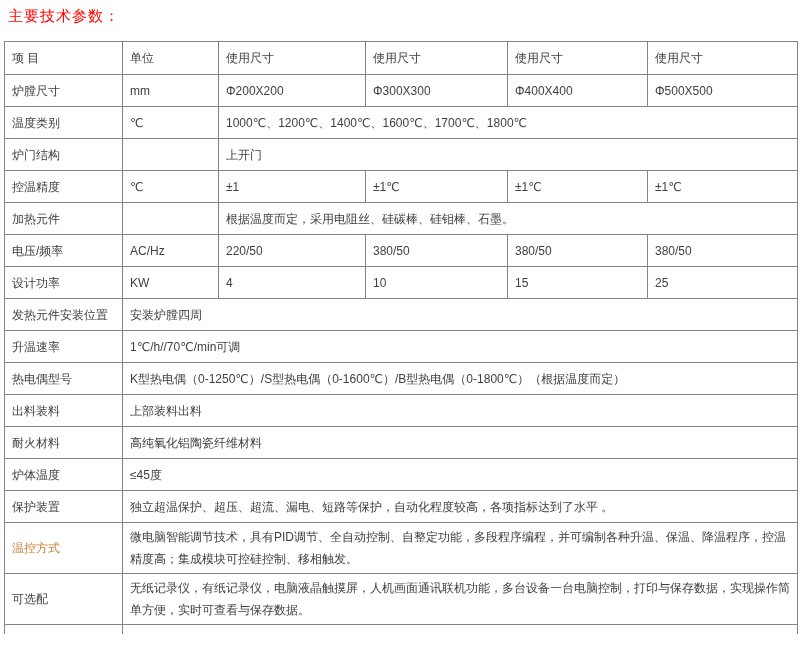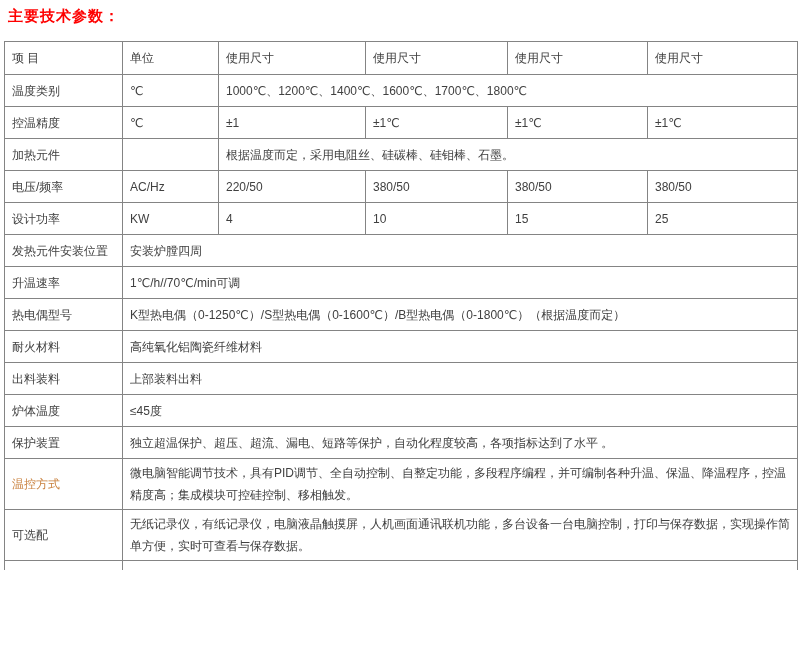--- a/index.html
+++ b/index.html
@@ -11,21 +11,21 @@
   }
   *{box-sizing:border-box;}
   html,body{margin:0;padding:0;}
   body{
     width:800px;height:669px;overflow:hidden;background:var(--bg);
     font-family:"Liberation Sans","DejaVu Sans",sans-serif;
     color:var(--text-color);
   }
   .page-title{
     margin:7px 0 12px 8px;
-    font-size:15px;font-weight:bold;color:var(--title-color);
+    font-size:15px;font-weight:normal;color:var(--title-color);
     letter-spacing:1px;
   }
   table.spec{
     border-collapse:collapse;table-layout:fixed;
     width:793px;margin:15px 0 0 4px;
   }
   table.spec td,table.spec th{
     border:1px solid var(--border-color);
     font-size:12px;font-weight:normal;text-align:left;vertical-align:middle;
     padding:3px 7px;height:32px;line-height:22px;
@@ -54,23 +54,36 @@
       <th>项  目</th>
       <th>单位</th>
       <th>使用尺寸</th>
       <th>使用尺寸</th>
       <th>使用尺寸</th>
       <th>使用尺寸</th>
     </tr>
   </thead>
   <tbody>
       <tr>
+        <td colspan="1">炉膛尺寸</td>
+        <td colspan="1">mm</td>
+        <td colspan="1">Φ200X200</td>
+        <td colspan="1">Φ300X300</td>
+        <td colspan="1">Φ400X400</td>
+        <td colspan="1">Φ500X500</td>
+      </tr>
+      <tr>
         <td colspan="1">温度类别</td>
         <td colspan="1">℃</td>
         <td colspan="4">1000℃、1200℃、1400℃、1600℃、1700℃、1800℃</td>
+      </tr>
+      <tr>
+        <td colspan="1">炉门结构</td>
+        <td colspan="1"></td>
+        <td colspan="4">上开门</td>
       </tr>
       <tr>
         <td colspan="1">控温精度</td>
         <td colspan="1">℃</td>
         <td colspan="1">±1</td>
         <td colspan="1">±1℃</td>
         <td colspan="1">±1℃</td>
         <td colspan="1">±1℃</td>
       </tr>
       <tr>
@@ -100,26 +113,26 @@
       </tr>
       <tr>
         <td colspan="1">升温速率</td>
         <td colspan="5">1℃/h//70℃/min可调</td>
       </tr>
       <tr>
         <td colspan="1">热电偶型号</td>
         <td colspan="5">K型热电偶（0-1250℃）/S型热电偶（0-1600℃）/B型热电偶（0-1800℃）（根据温度而定）</td>
       </tr>
       <tr>
+        <td colspan="1">出料装料</td>
+        <td colspan="5">上部装料出料</td>
+      </tr>
+      <tr>
         <td colspan="1">耐火材料</td>
         <td colspan="5">高纯氧化铝陶瓷纤维材料</td>
-      </tr>
-      <tr>
-        <td colspan="1">出料装料</td>
-        <td colspan="5">上部装料出料</td>
       </tr>
       <tr>
         <td colspan="1">炉体温度</td>
         <td colspan="5">≤45度</td>
       </tr>
       <tr>
         <td colspan="1">保护装置</td>
         <td colspan="5">独立超温保护、超压、超流、漏电、短路等保护，自动化程度较高，各项指标达到了水平 。</td>
       </tr>
       <tr>

